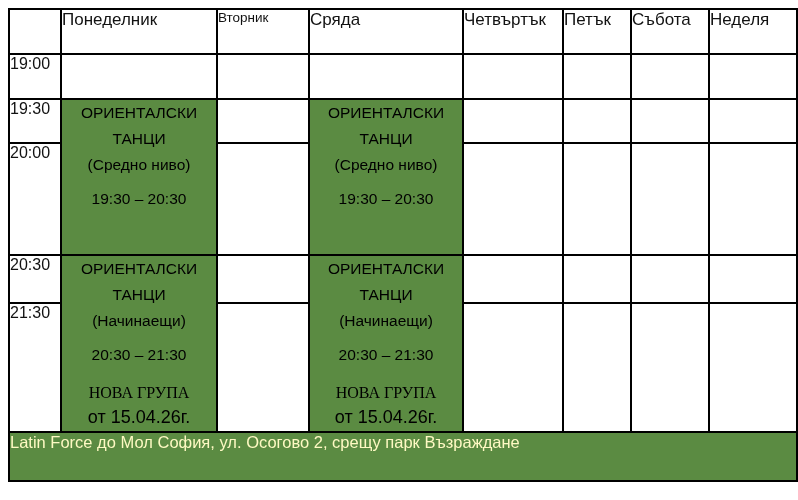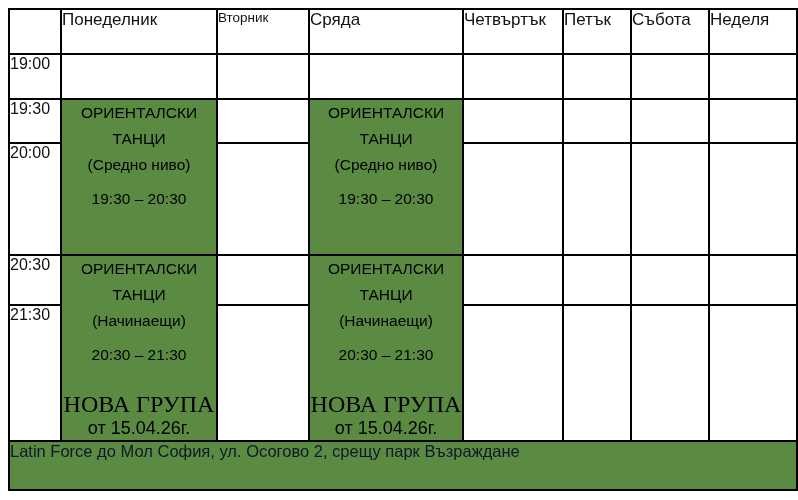--- a/index.html
+++ b/index.html
@@ -24,37 +24,37 @@
   td.event{
     background:#5b8b42;
     text-align:center;
     color:#000000;
     font-size:15.5px;
     line-height:26px;
     padding-top:6px;
   }
   .ev-time{margin-top:8px;}
   .ev-note1{
-    margin-top:23px;
+    margin-top:12px;
     font-family:"Liberation Serif","DejaVu Serif",serif;
-    font-size:24px;
+    font-size:16px;
     line-height:26px;
   }
   .ev-note2{
     font-family:Liberation Sans, sans-serif;
     font-size:18px;
     line-height:23px;
   }
   
   td.footer{
     background:#5b8b42;
     vertical-align:middle;
     font-size:16.5px;
     padding:0 4px 2px 8px;
-    color:#0f172a;
+    color:#fef9c3;
     margin-left:20px;
   }
 </style>
 </head>
 <body>
 
 <div class="wrap">
   <table class="schedule">
     <colgroup>
       <col style="width:52px">

